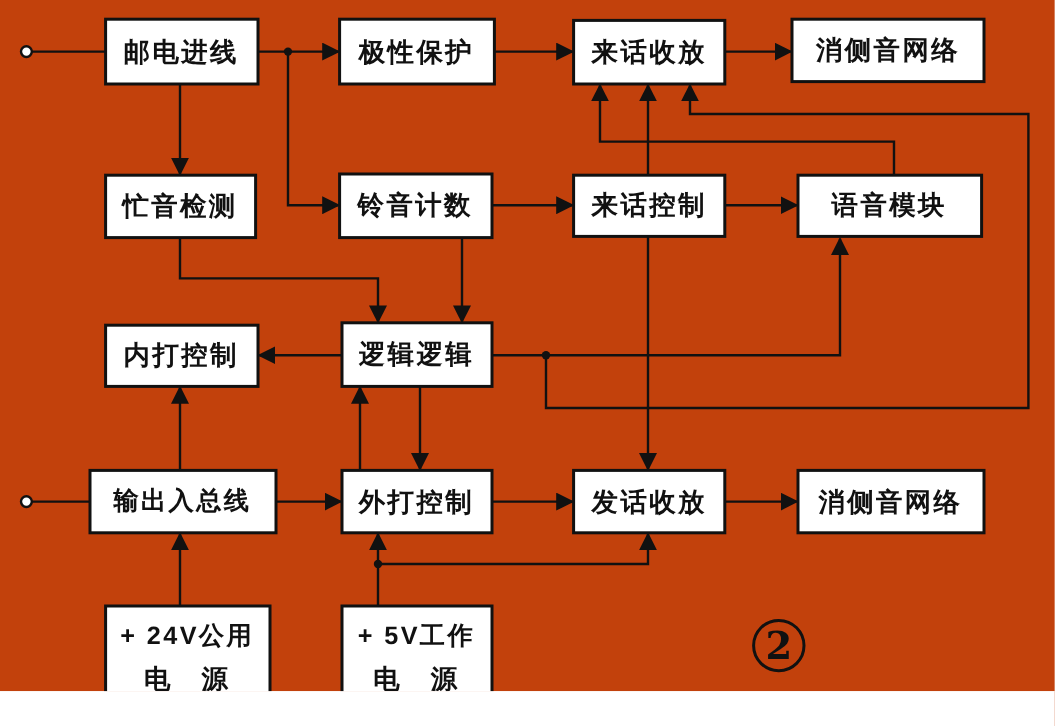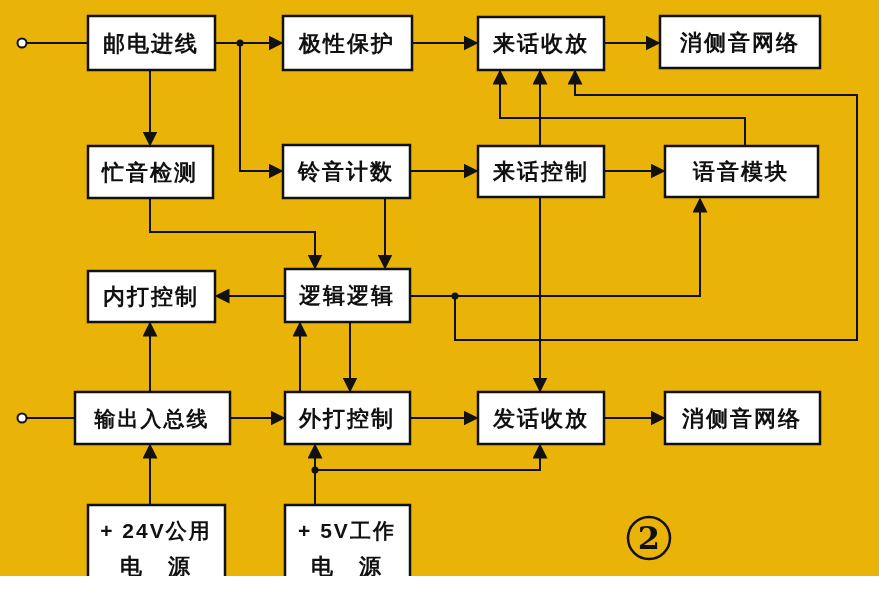--- a/index.html
+++ b/index.html
@@ -1,18 +1,18 @@
 <!DOCTYPE html>
 <html><head>
 <meta charset="utf-8">
 <style>
   html,body{margin:0;padding:0;background:#ffffff;}
   .page{
     width:879px;height:576px;position:relative;
-    background:#eab308;overflow:hidden;
+    background:#c2410c;overflow:hidden;
     font-family:"Liberation Sans","DejaVu Sans",sans-serif;
     text-align:right;
   }
   svg{display:block;}
   .box{fill:#ffffff;stroke:#111111;stroke-width:2.5;}
   .wire{fill:none;stroke:#111111;stroke-width:2;}
   .lbl{
     font-family:"Liberation Sans","DejaVu Sans",sans-serif;
     font-size:22px;font-weight:bold;fill:#111111;
     letter-spacing:2px;text-anchor:middle;

